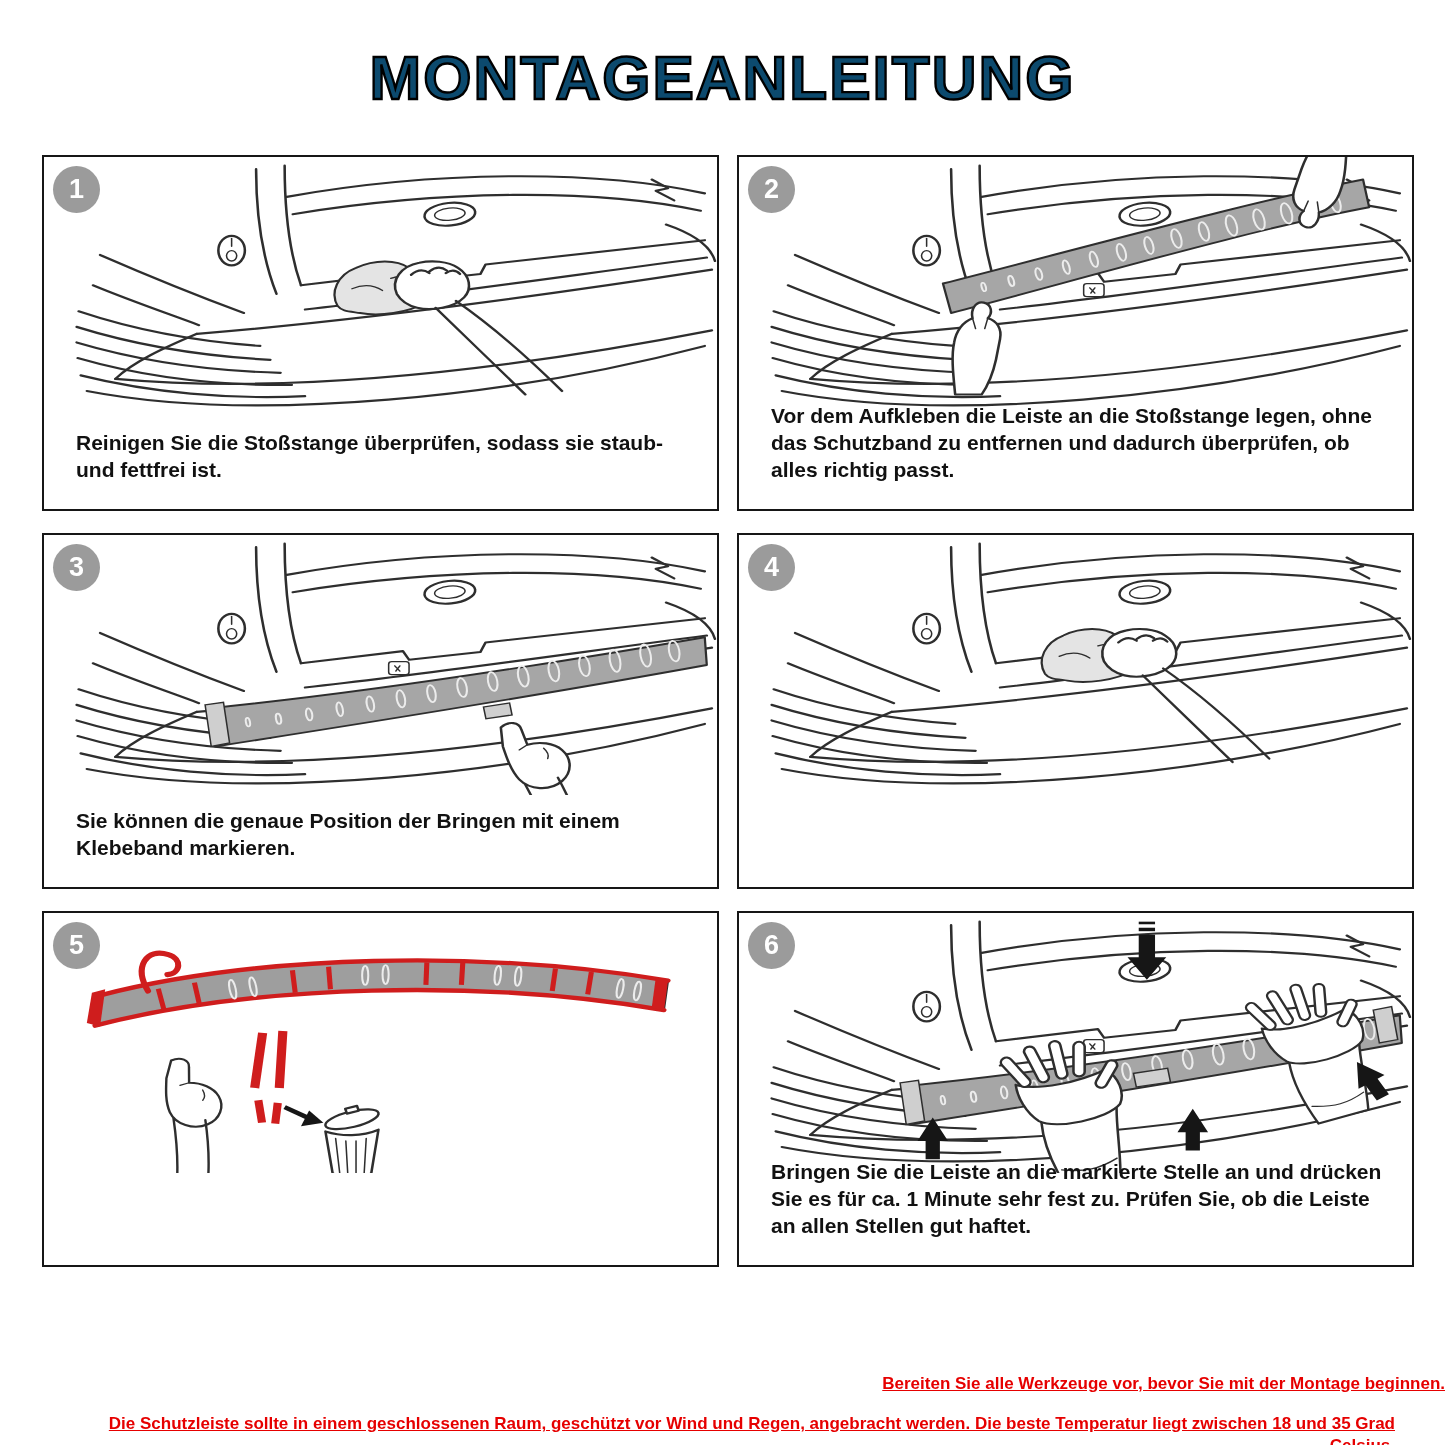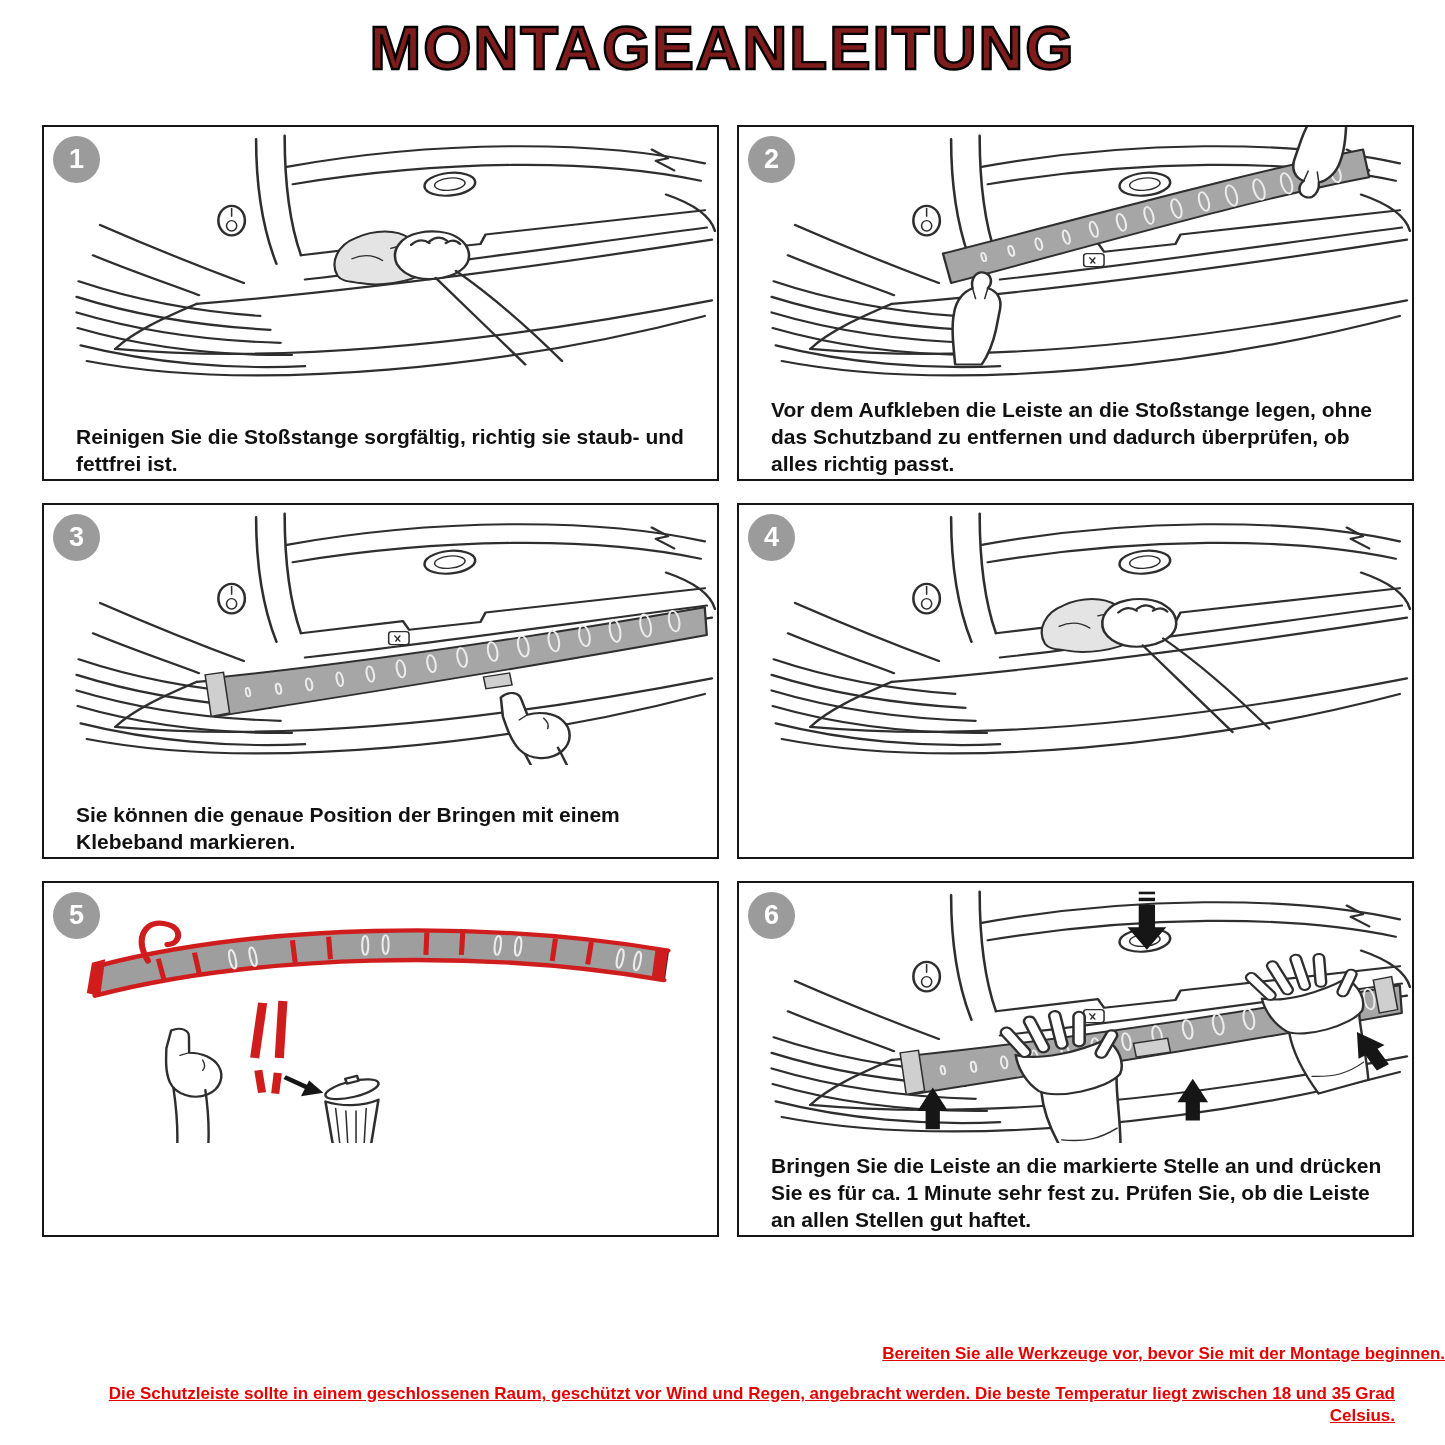--- a/index.html
+++ b/index.html
@@ -1,43 +1,43 @@
 <!DOCTYPE html>
 <html style="--ink: #111111; --panel_border: #161616; --line: #2e2e2e; --badge: #9b9b9b; --strip_gray: #a6a6a6; --strip5_gray: #9e9e9e; --red: #cf1d1d; --footer_red: #e60000; --tape: #cfcfcf; --cloth: #e4e4e4;"><head>
 <meta charset="utf-8">
 <style>
   html,body{margin:0;padding:0;background:#fff;}
   body{
     width:1445px;height:1445px;overflow:hidden;position:relative;
     font-family:"Liberation Sans",sans-serif;color:var(--ink,#111);
   }
   h1.title{
-    margin:12px 0 0;text-align:center;
+    margin:42px 0 0;text-align:center;
     font-size:62px;font-weight:700;letter-spacing:2px;
-    -webkit-text-stroke:2.4px #000;color:#7f1d1d;
+    -webkit-text-stroke:2.4px #000;color:#0c4a6e;
   }
   .grid{
     display:grid;grid-template-columns:1fr 1fr;
     column-gap:18px;row-gap:22px;
     margin:42px 31px 0 42px;
   }
   .panel{
     position:relative;height:352px;background:#fff;
     border:2px solid var(--panel_border,#161616);
   }
   .badge{
     position:absolute;top:9px;left:9px;width:47px;height:47px;z-index:3;
     border-radius:50%;background:var(--badge,#9b9b9b);color:#fff;
     font-size:27px;font-weight:700;display:flex;align-items:center;justify-content:center;
   }
   .illus{position:absolute;top:0;left:0;right:0;bottom:92px;}
   .illus svg{width:100%;height:100%;display:block;}
   .caption{
     position:absolute;left:0;right:0;bottom:0;margin:0;
-    padding:0 24px 1px 32px;
+    padding:0 24px 25px 32px;
     font-size:21px;line-height:1.28;font-weight:700;color:var(--ink,#111);
   }
   .footer{margin-top:106px;text-align:right;font-weight:700;color:var(--footer_red,#e60000);text-decoration:underline;}
   .footer p{margin:0;font-size:17px;line-height:1.3;}
   .footer p + p{margin:18px auto 0;max-width:1345px;}
 
   
   .ln{fill:none;stroke:var(--line,#2e2e2e);stroke-width:2.5;stroke-linecap:round;stroke-linejoin:round;}
   .ln-thin{fill:none;stroke:var(--line,#2e2e2e);stroke-width:1.5;stroke-linecap:round;}
   .fillwhite{fill:#fff;stroke:var(--line,#2e2e2e);stroke-width:2.5;stroke-linejoin:round;}
@@ -161,21 +161,21 @@
 <div class="grid">
 
   <section class="panel">
     <div class="badge">1</div>
     <div class="illus">
       <svg viewBox="0 0 660 300" preserveAspectRatio="none">
         <use href="#car-rear" y="8"></use>
         <use href="#hand-cloth" transform="translate(280,108)"></use>
       </svg>
     </div>
-    <p class="caption">Reinigen Sie die Stoßstange sorgfältig, richtig sie staub- und fettfrei ist.</p>
+    <p class="caption">Reinigen Sie die Stoßstange überprüfen, sodass sie staub- und fettfrei ist.</p>
   </section>
 
   <section class="panel">
     <div class="badge">2</div>
     <div class="illus">
       <svg viewBox="0 0 660 300" preserveAspectRatio="none">
         <use href="#car-rear" y="8"></use>
         <g>
           <path class="strip" d="M200,146 C340,104 500,52 612,26 L618,58 C508,82 350,136 208,180 Z"></path>
           <ellipse class="slot" cx="240" cy="150" rx="2" ry="5" transform="rotate(-14 240 150)"></ellipse>

